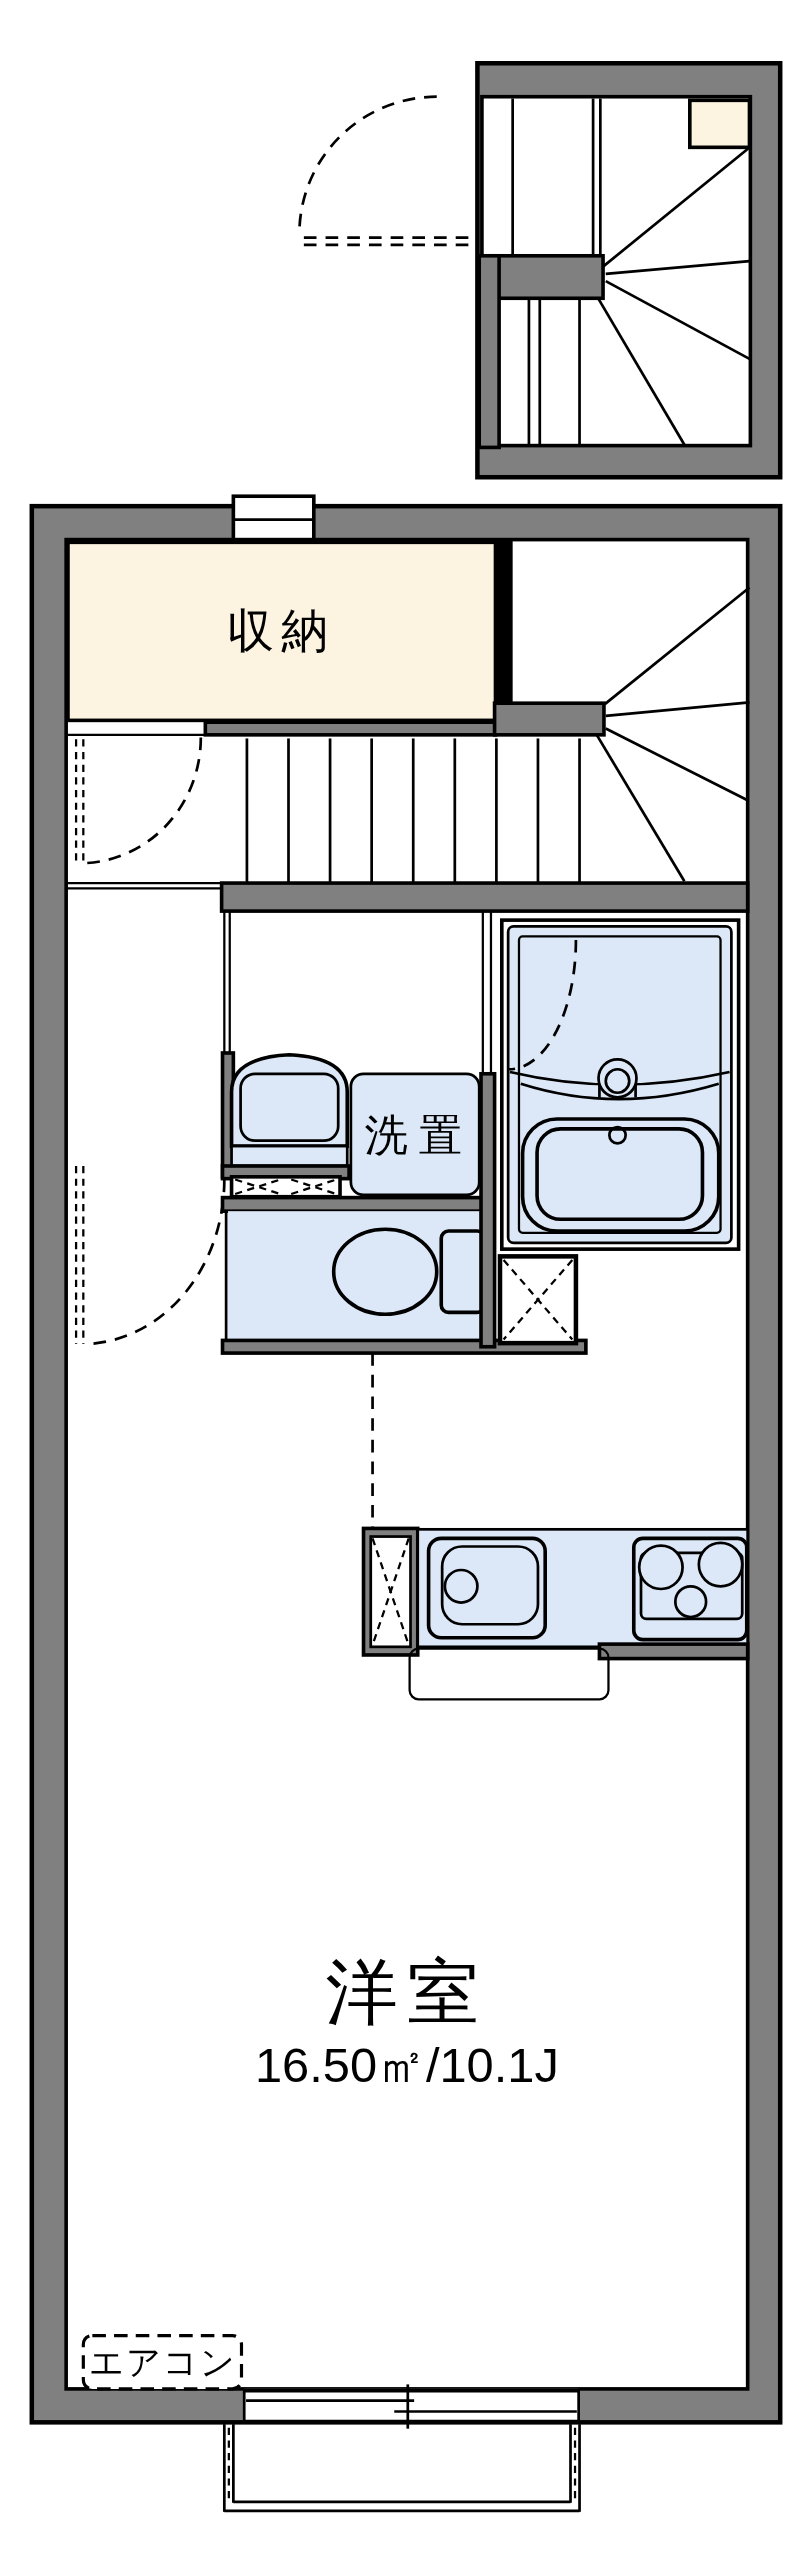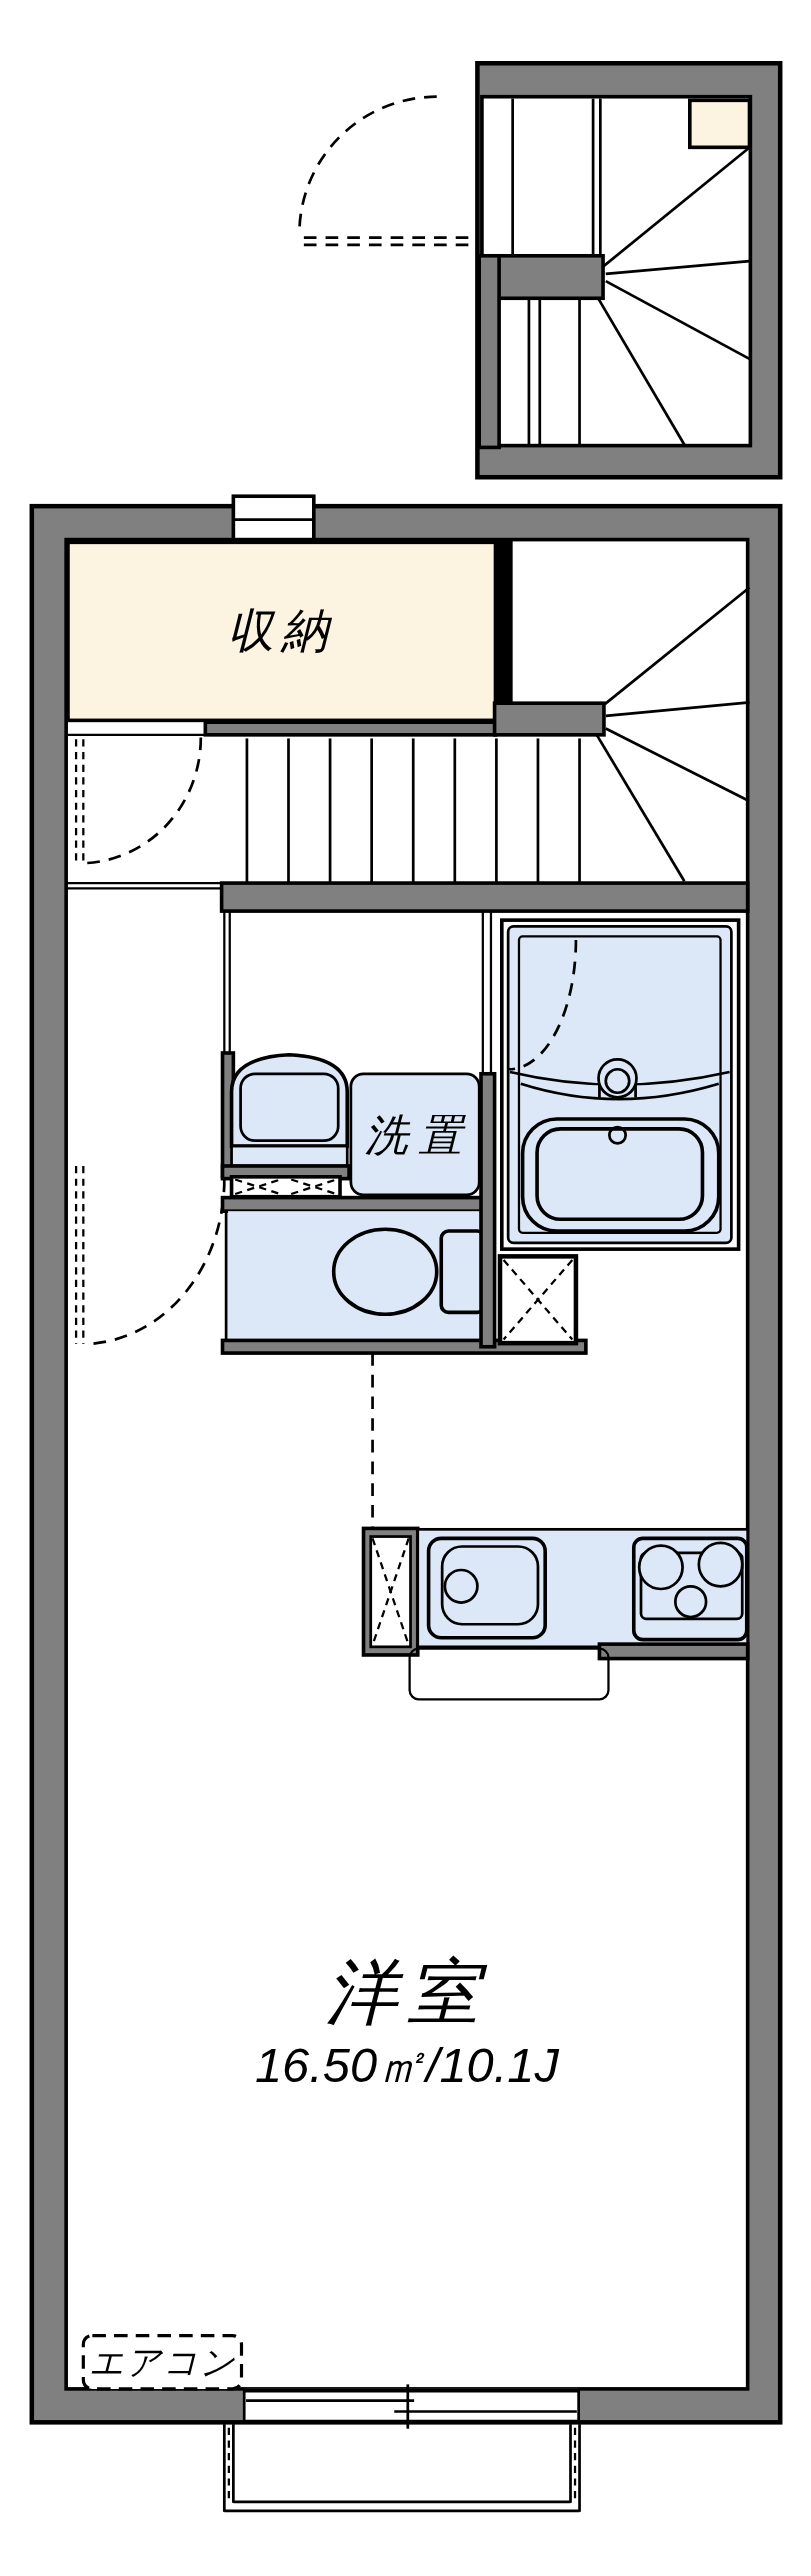--- a/index.html
+++ b/index.html
@@ -1,20 +1,20 @@
 <!DOCTYPE html>
 <html style="--c-wall: #808080; --c-line: #000000; --c-storage: #fcf3e0; --c-fixture: #dce8f7; --c-bg: #ffffff;font-size:14.5px"><head>
 <meta charset="utf-8">
 <style>
   :root{
     --c-wall:#808080; --c-line:#000000; --c-storage:#fcf3e0;
     --c-fixture:#dce8f7; --c-bg:#ffffff;
   }
   html,body{margin:0;padding:0;background:var(--c-bg);}
-  .canvas{width:812px;height:2576px;position:relative;background:var(--c-bg);font-style:italic;}
+  .canvas{width:812px;height:2576px;position:relative;background:var(--c-bg);}
   svg{display:block;}
   .wall{fill:var(--c-wall);stroke:var(--c-line);stroke-width:4;}
   .wall5{fill:var(--c-wall);stroke:var(--c-line);stroke-width:5;}
   .bg{fill:var(--c-bg);stroke:var(--c-line);stroke-width:4;}
   .bgthin{fill:var(--c-bg);stroke:var(--c-line);stroke-width:3;}
   .beige{fill:var(--c-storage);stroke:var(--c-line);stroke-width:4;}
   .fix{fill:var(--c-fixture);stroke:var(--c-line);stroke-width:4;}
   .fix3{fill:var(--c-fixture);stroke:var(--c-line);stroke-width:3;}
   .fixfill{fill:var(--c-fixture);stroke:none;}
   .ln{stroke:var(--c-line);fill:none;stroke-width:3;}

